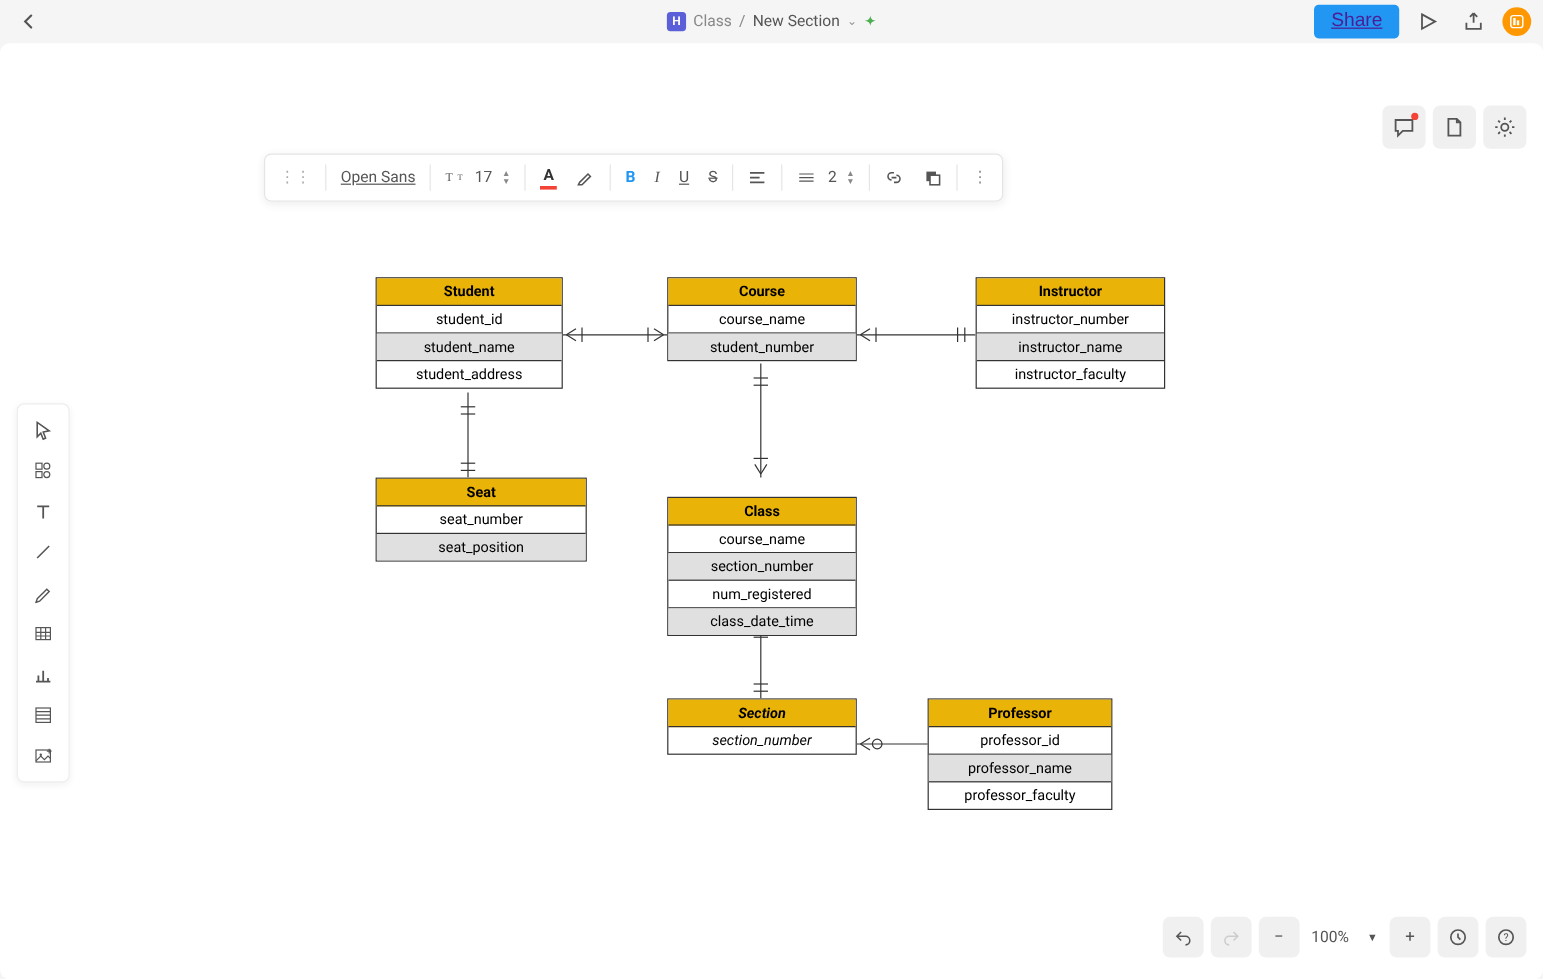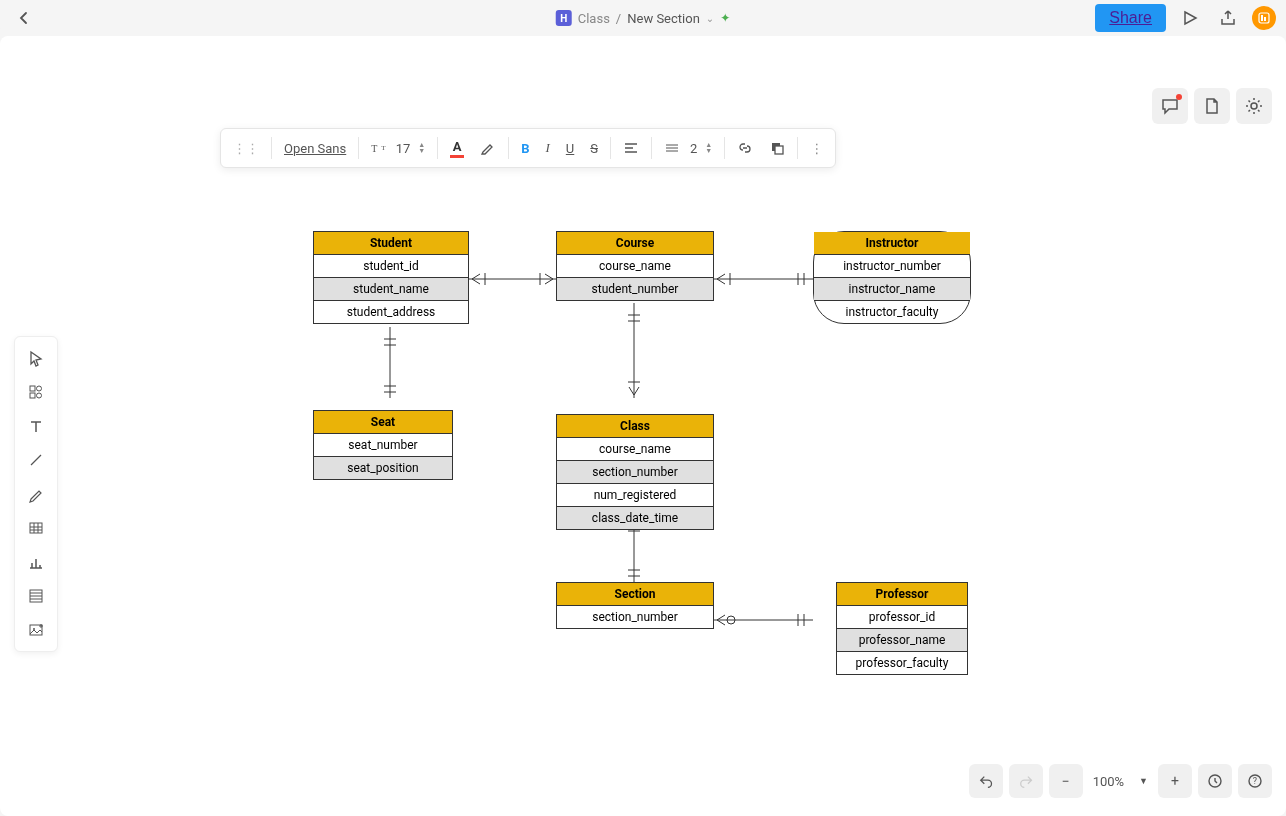--- a/index.html
+++ b/index.html
@@ -323,47 +323,47 @@
       <div class="row alt">student_name</div>
       <div class="row">student_address</div>
     </div>
 
     <div class="entity" style="left:556px; top:195px; width:158px;">
       <div class="hdr">Course</div>
       <div class="row">course_name</div>
       <div class="row alt">student_number</div>
     </div>
 
-    <div class="entity" style="left:813px; top:195px; width:158px;border-radius:31px;">
+    <div class="entity" style="left:813px; top:195px; width:158px;">
       <div class="hdr">Instructor</div>
       <div class="row">instructor_number</div>
       <div class="row alt">instructor_name</div>
       <div class="row">instructor_faculty</div>
     </div>
 
-    <div class="entity" style="left:313px; top:362px; width:140px;margin-top:12px;">
+    <div class="entity" style="left:313px; top:362px; width:176px;">
       <div class="hdr">Seat</div>
       <div class="row">seat_number</div>
       <div class="row alt">seat_position</div>
     </div>
 
     <div class="entity" style="left:556px; top:362px; width:158px;margin-top:16px;">
       <div class="hdr">Class</div>
       <div class="row">course_name</div>
       <div class="row alt">section_number</div>
       <div class="row">num_registered</div>
       <div class="row alt">class_date_time</div>
     </div>
 
-    <div class="entity" style="left:556px; top:546px; width:158px;">
+    <div class="entity" style="left:556px; top:546px; width:158px;font-style:italic;">
       <div class="hdr">Section</div>
       <div class="row">section_number</div>
     </div>
 
-    <div class="entity" style="left:836px; top:546px; width:132px;">
+    <div class="entity" style="left:773px; top:546px; width:154px;">
       <div class="hdr">Professor</div>
       <div class="row">professor_id</div>
       <div class="row alt">professor_name</div>
       <div class="row">professor_faculty</div>
     </div>
 
   </div>
 
 </div>
 

